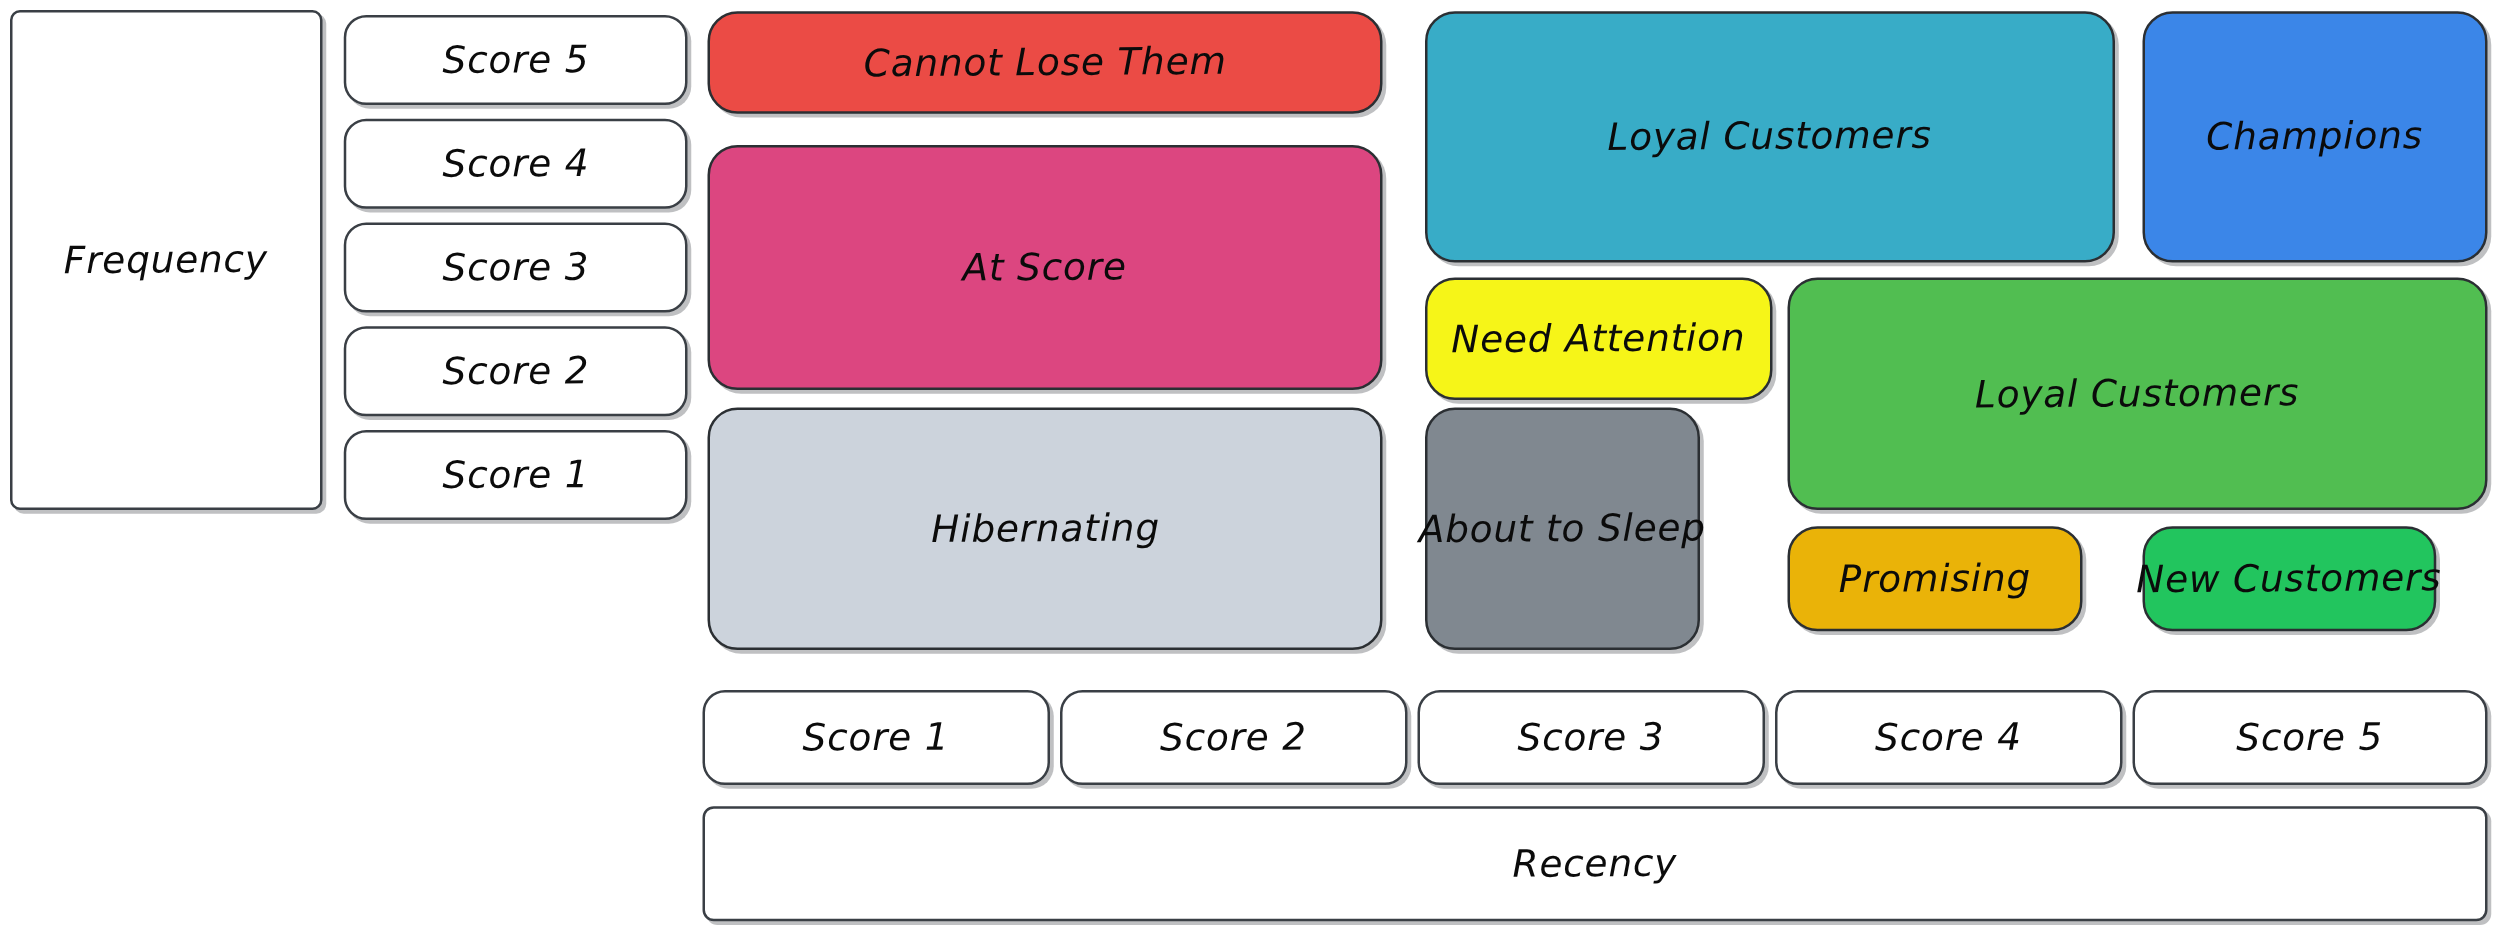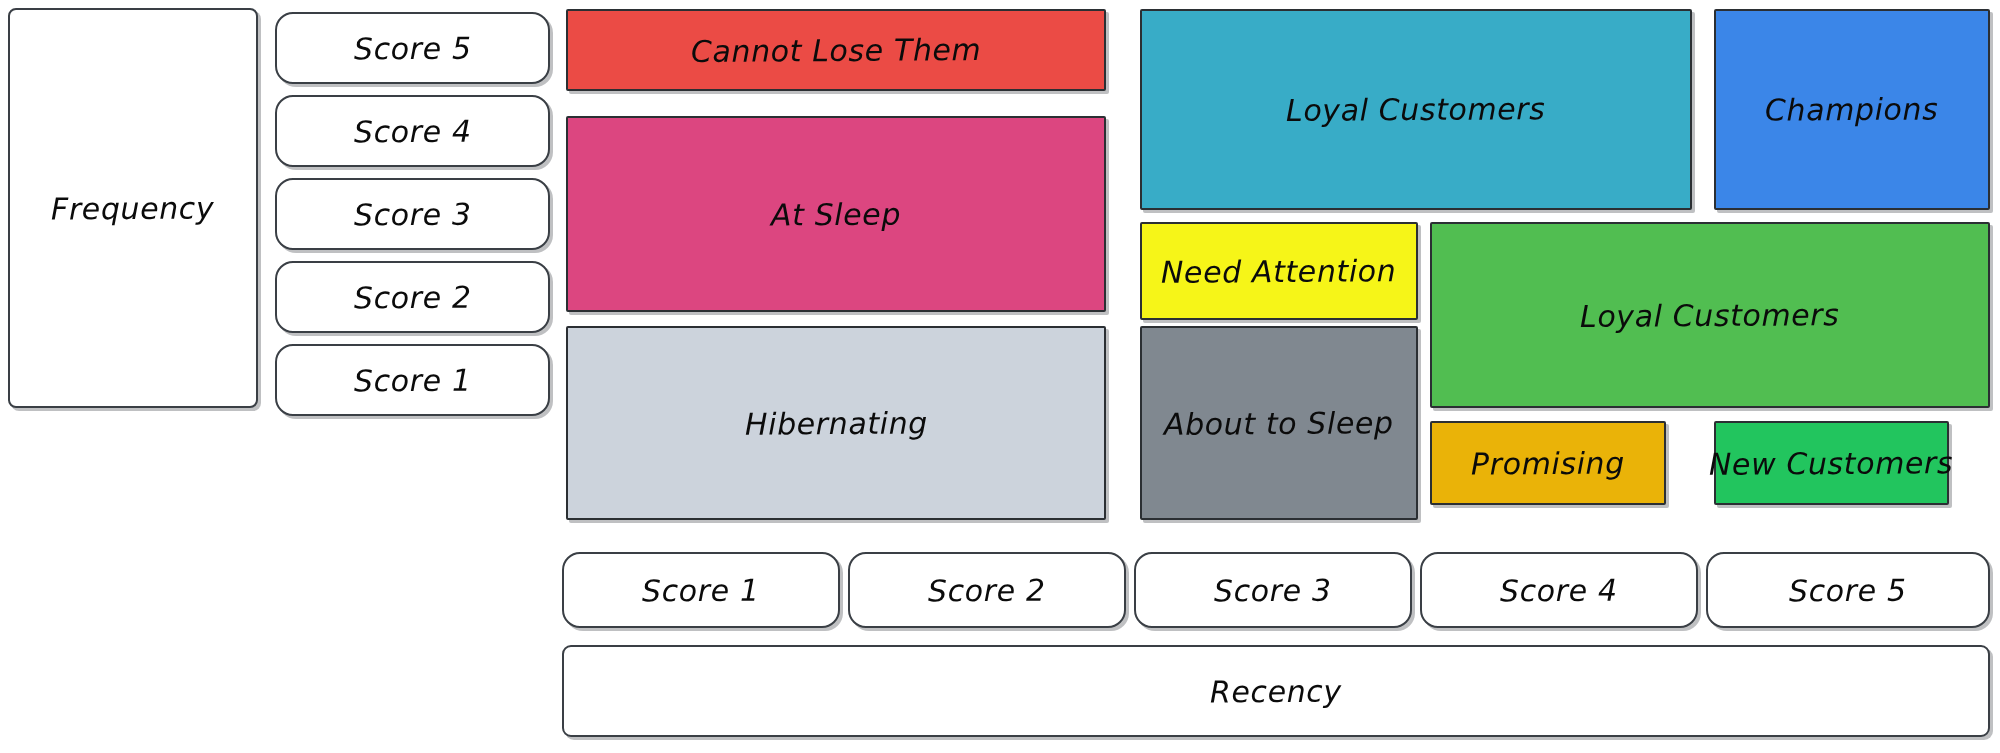--- a/index.html
+++ b/index.html
@@ -42,21 +42,21 @@
     border-width: 2px;
   }
   .box.score {
     background: #ffffff;
     border-color: #3a3f45;
     border-width: 2px;
     border-radius: 18px;
   }
   .box.seg {
     border-width: 2.5px;
-    border-radius: 2px;
+    border-radius: 24px;
   }
   .label-text {
     display: block;
     transform: rotate(-0.4deg);
     white-space: nowrap;
   }
 </style>
 </head>
 <body>
 
@@ -80,36 +80,36 @@
   </div>
   <div class="box score" style="left:275px; top:344px; width:275px; height:72px;">
     <span class="label-text">Score 1</span>
   </div>
 
   <div class="box seg" style="left:566px; top:9px; width:540px; height:82px; background:#EB4B45;">
     <span class="label-text">Cannot Lose Them</span>
   </div>
 
   <div class="box seg" style="left:566px; top:116px; width:540px; height:196px; background:#DC4680;">
-    <span class="label-text">At Sleep</span>
+    <span class="label-text">At Score</span>
   </div>
 
   <div class="box seg" style="left:566px; top:326px; width:540px; height:194px; background:#CCD3DC;">
     <span class="label-text">Hibernating</span>
   </div>
 
   <div class="box seg" style="left:1140px; top:9px; width:552px; height:201px; background:#38ACC7;">
     <span class="label-text">Loyal Customers</span>
   </div>
 
   <div class="box seg" style="left:1140px; top:222px; width:278px; height:98px; background:#F6F518;">
     <span class="label-text">Need Attention</span>
   </div>
 
-  <div class="box seg" style="left:1140px; top:326px; width:278px; height:194px; background:#808890;">
+  <div class="box seg" style="left:1140px; top:326px; width:220px; height:194px; background:#808890;">
     <span class="label-text">About to Sleep</span>
   </div>
 
   <div class="box seg" style="left:1714px; top:9px; width:276px; height:201px; background:#3B86E8;text-align:right;">
     <span class="label-text">Champions</span>
   </div>
 
   <div class="box seg" style="left:1430px; top:222px; width:560px; height:186px; background:#51BE51;">
     <span class="label-text">Loyal Customers</span>
   </div>

